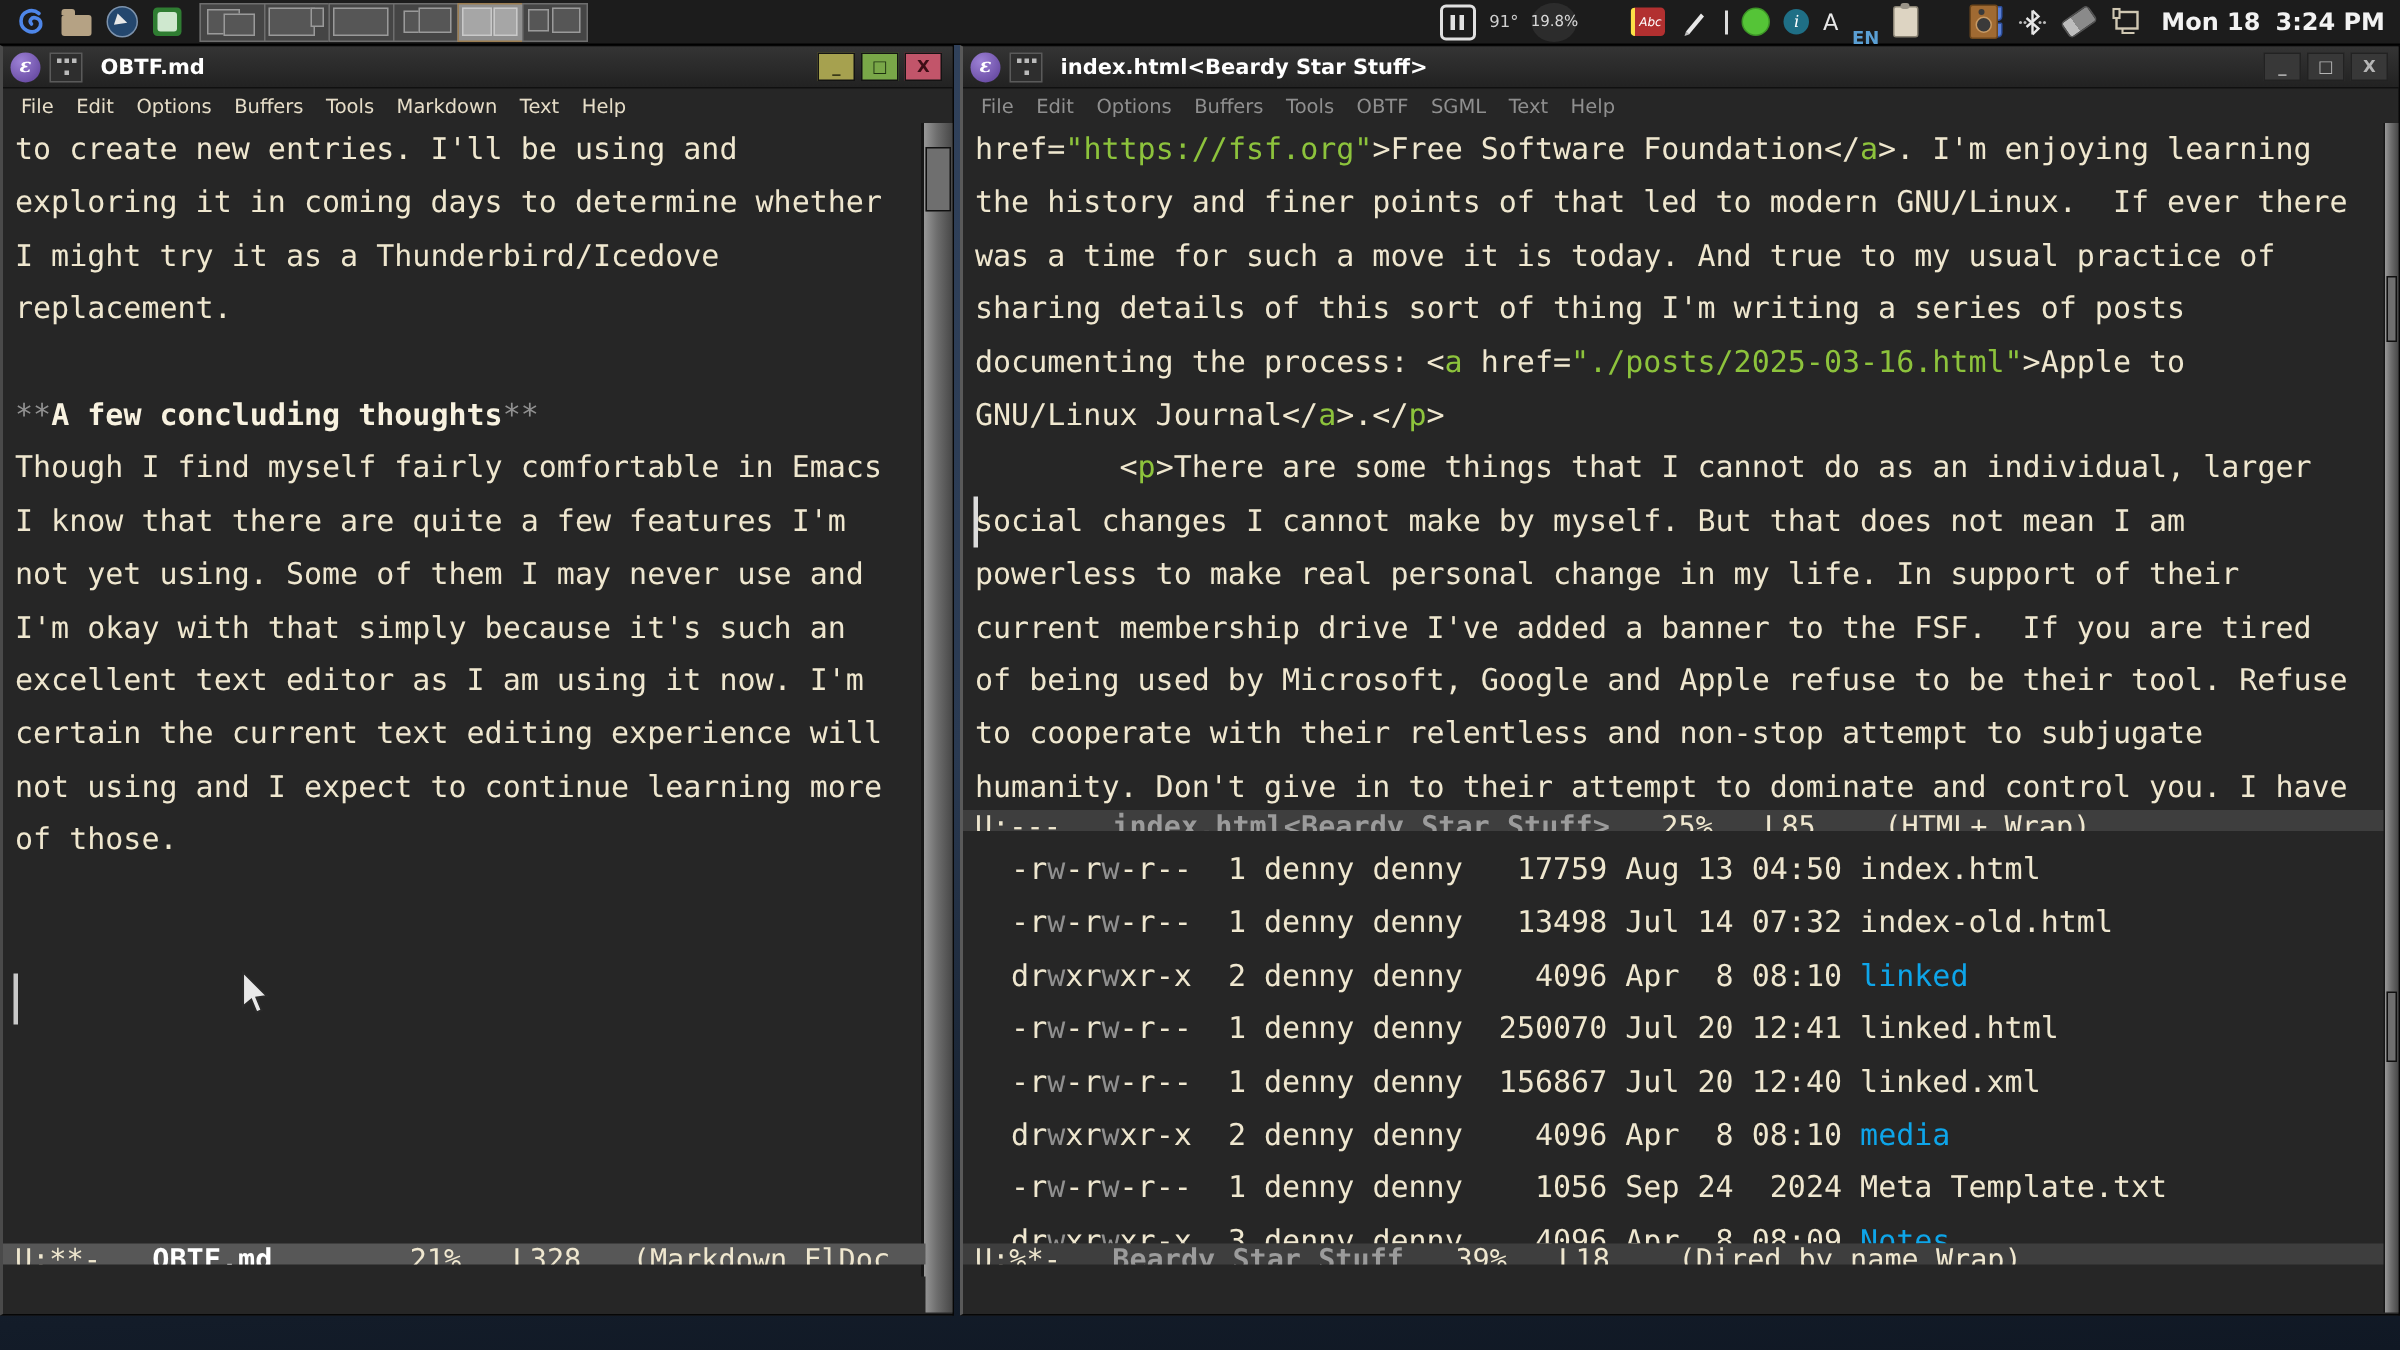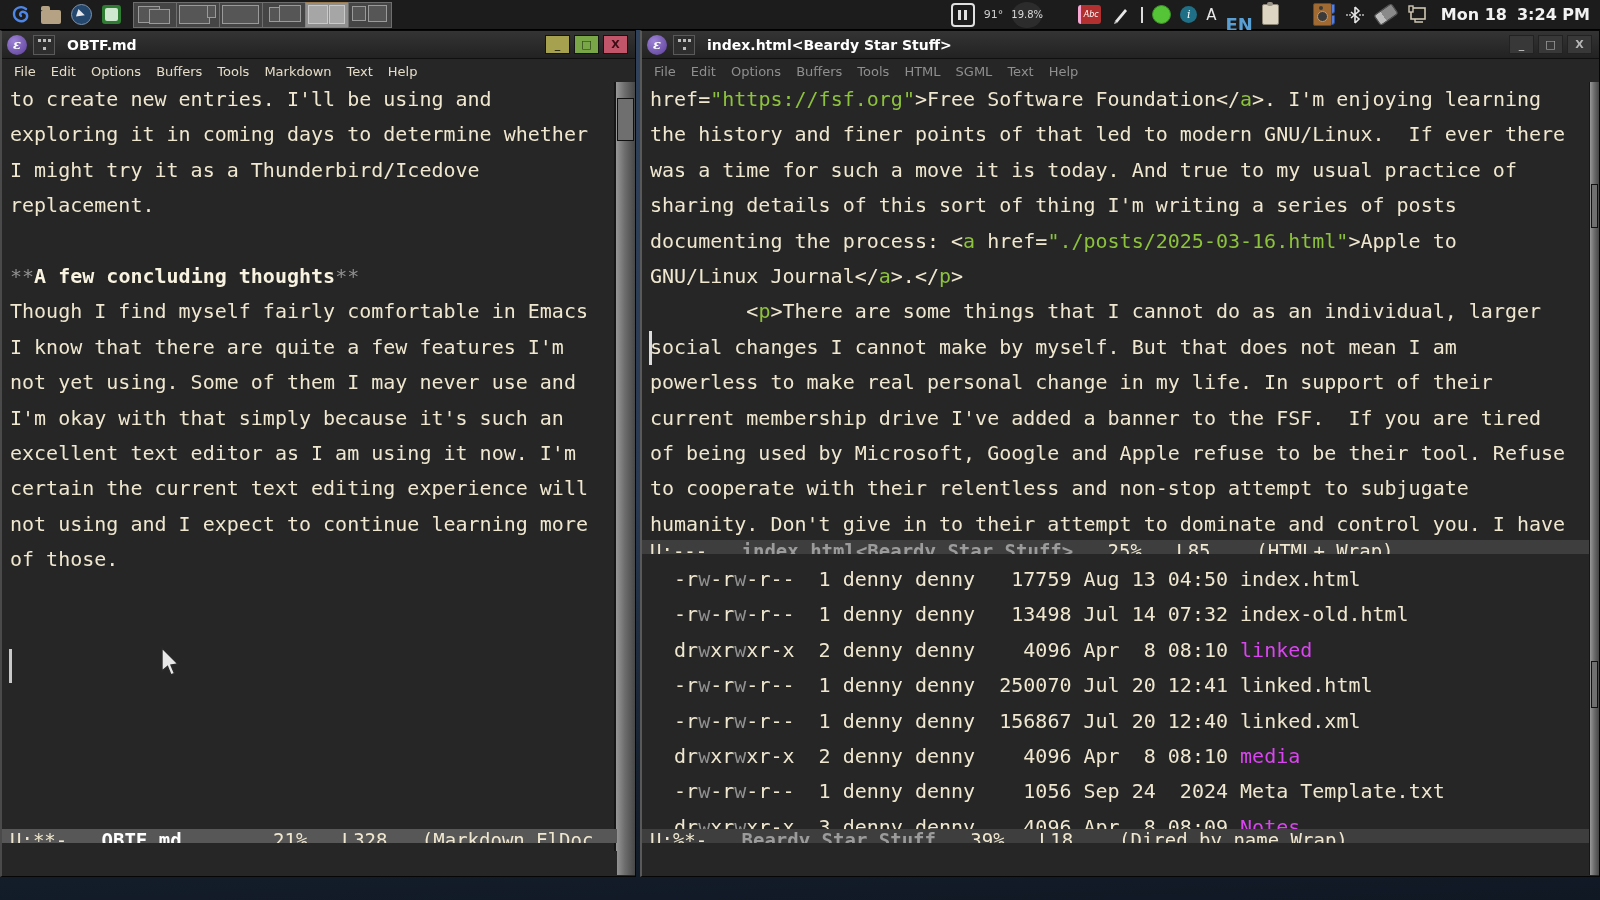--- a/index.html
+++ b/index.html
@@ -21,26 +21,26 @@
   .pager{display:flex;height:26px;flex:0 0 auto;margin-left:4px;}
   .wscell{width:42px;height:24px;background:#454545;border:1px solid #6e6e6e;position:relative;margin-left:-1px;}
   .wscell.active{background:#8f8f8f;border-color:#9c7e52;}
   .wsrect{position:absolute;border:1px solid #9a9a9a;background:#565656;box-sizing:border-box;}
   .wscell.active .wsrect{border-color:#c9c9c9;background:#a6a6a6;}
   .tray{margin-left:auto;display:flex;align-items:center;gap:9px;}
   .pausebtn{width:20px;height:20px;border:2px solid #e0e0e0;border-radius:4px;display:flex;gap:3px;align-items:center;justify-content:center;}
   .pausebtn i{display:block;width:3px;height:10px;background:#e0e0e0;}
   .tinytxt{font-size:11px;color:#cfcfcf;}
   .battbadge{width:30px;height:26px;border-radius:50%;background:#2c2c2c;display:flex;align-items:center;justify-content:center;font-size:10px;color:#d8d8d8;}
-  .dict{width:20px;height:19px;background:#b23030;border-left:3px solid #f9a8d4;border-radius:3px;color:#fff;font-size:8px;display:flex;align-items:center;justify-content:center;font-style:italic;}
+  .dict{width:20px;height:19px;background:#b23030;border-left:3px solid #fde047;border-radius:3px;color:#fff;font-size:8px;display:flex;align-items:center;justify-content:center;font-style:italic;}
   .sepbar{width:2px;height:16px;background:#dcdcdc;}
   .greendot{width:17px;height:17px;border-radius:50%;background:#55c437;border:1px solid #3d9427;}
   .infodot{width:17px;height:17px;border-radius:50%;background:#1f6f86;color:#fff;font-size:11px;font-family:"DejaVu Serif",serif;font-style:italic;display:flex;align-items:center;justify-content:center;}
   .letterA{color:#e8e8e8;font-size:15px;}
-  .enlbl{color:#5a9fd4;font-weight:bold;font-size:18px;margin-top:20px;}
+  .enlbl{color:#5a9fd4;font-weight:bold;font-size:12px;margin-top:20px;}
   .clip{width:15px;height:19px;background:#ddd4c2;border:1px solid #8a8374;border-radius:2px;position:relative;}
   .clip:before{content:"";position:absolute;left:4px;top:-3px;width:6px;height:4px;background:#9a9488;border-radius:2px;}
   .speaker{width:17px;height:21px;background:#a06a32;border:1px solid #6e471c;border-radius:2px;position:relative;}
   .speaker:before{content:"";position:absolute;left:3.5px;top:7px;width:9px;height:9px;border-radius:50%;background:#3a3a3a;border:1px solid #c89a64;}
   .speaker:after{content:"";position:absolute;left:5.5px;top:2px;width:4px;height:4px;border-radius:50%;background:#3a3a3a;}
   .badges{display:flex;flex-direction:column;gap:1px;margin-left:-6px;}
   .badges i{width:7px;height:8px;background:#5a7fd4;border-radius:1px 1px 3px 3px;display:block;border:1px solid #2c4f9e;}
   .usb{width:20px;height:11px;background:linear-gradient(90deg,#bdbdbd 0 35%,#8a8a8a 35% 100%);border:1px solid #555;border-radius:3px;transform:rotate(-35deg);}
   .clock{color:#f2f2f2;font-size:16px;font-weight:600;display:flex;gap:10px;margin-left:4px;}
   
@@ -63,21 +63,21 @@
   .rightf .menubar{color:#8f8f8f;}
   .mitem{white-space:pre;}
   
   .mono,.line,.modeline{font-family:"DejaVu Sans Mono",monospace;}
   .buf{position:absolute;overflow:hidden;background:#262626;}
   .line{height:35.4px;line-height:35.4px;white-space:pre;padding-left:8px;font-size:20px;color:#efe7cf;}
   .seg-p{color:#efe7cf;}
   .seg-g{color:#8dc33c;}
   .seg-d{color:#909090;}
   .seg-h{color:#f8f2e0;font-weight:bold;}
-  .seg-dir{color:#d946ef;}
+  .seg-dir{color:#0ea5e9;}
   .modeline{position:absolute;height:14px;line-height:22px;font-size:19px;white-space:pre;padding-left:8px;overflow:hidden;box-sizing:border-box;}
   .modeline.active{background:#575757;color:#e8e0cc;}
   .modeline.active .seg-b{color:#fff;font-weight:bold;}
   .modeline.inactive{background:#3e3e3e;color:#8e8e8e;}
   .modeline.inactive .seg-b{color:#9b9b9b;font-weight:bold;}
   .echo{position:absolute;background:#262626;}
   .sbcol{position:absolute;background:linear-gradient(90deg,#989898 0%,#6e6e6e 45%,#474747 100%);border-left:2px solid #161616;}
   .sbthumb{position:absolute;left:1px;right:1px;background:#6f6f6f;border:1px solid #101010;}
   .tcursor{position:absolute;width:3px;height:34px;background:#c9c9c9;}
 </style>
@@ -249,21 +249,21 @@
         <div class="wbtn flat">□</div>
         <div class="wbtn flat">X</div>
       </div>
     </div>
     <div class="menubar" id="menuR">
         <span class="mitem">File</span>
         <span class="mitem">Edit</span>
         <span class="mitem">Options</span>
         <span class="mitem">Buffers</span>
         <span class="mitem">Tools</span>
-        <span class="mitem">HTML</span>
+        <span class="mitem">OBTF</span>
         <span class="mitem">SGML</span>
         <span class="mitem">Text</span>
         <span class="mitem">Help</span>
       </div>
     <div class="buf" id="bufH" style="top:51px;left:0;width:949px;height:458px;">
         <div class="line"><span class="seg-p">href=</span><span class="seg-g">"https://fsf.org"</span><span class="seg-p">&gt;Free Software Foundation&lt;/</span><span class="seg-g">a</span><span class="seg-p">&gt;. I'm enjoying learning</span></div>
         <div class="line"><span class="seg-p">the history and finer points of that led to modern GNU/Linux.  If ever there</span></div>
         <div class="line"><span class="seg-p">was a time for such a move it is today. And true to my usual practice of</span></div>
         <div class="line"><span class="seg-p">sharing details of this sort of thing I'm writing a series of posts</span></div>
         <div class="line"><span class="seg-p">documenting the process: &lt;</span><span class="seg-g">a</span><span class="seg-p"> href=</span><span class="seg-g">"./posts/2025-03-16.html"</span><span class="seg-p">&gt;Apple to</span></div>

